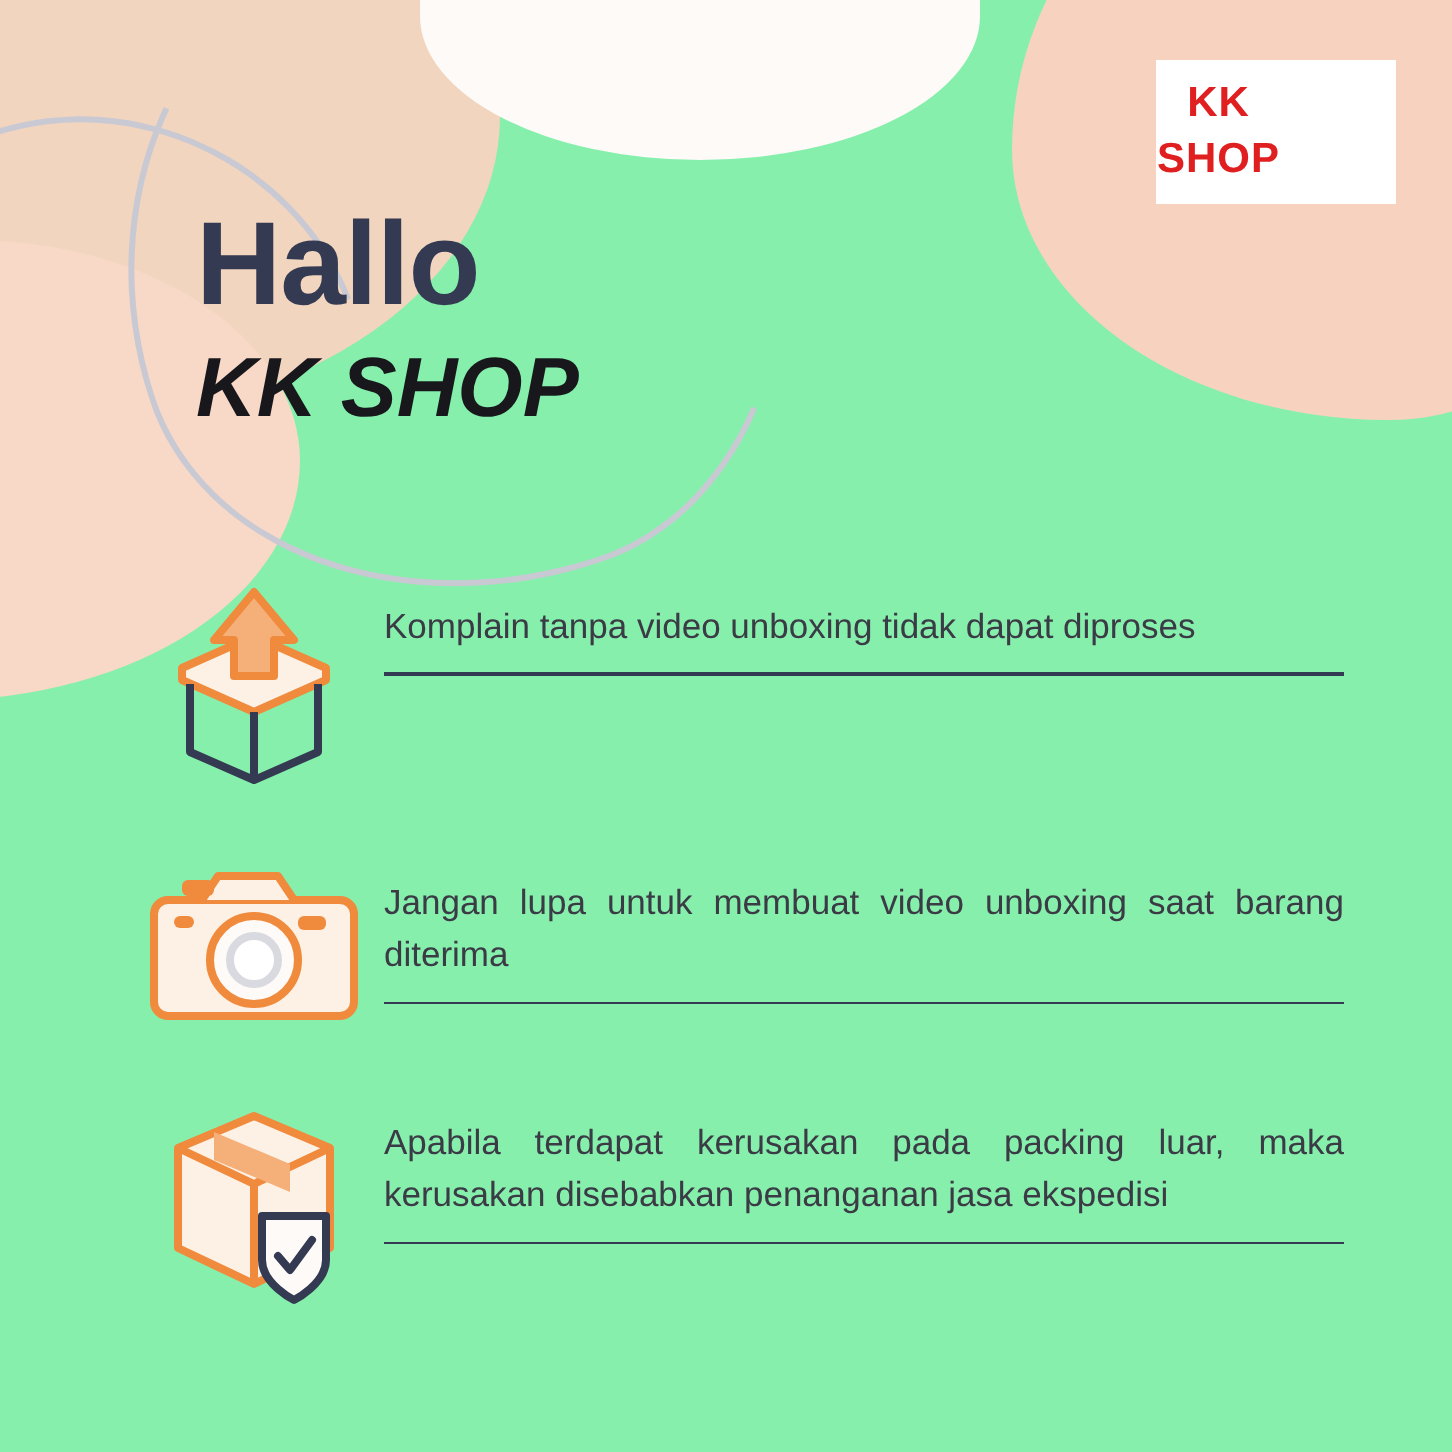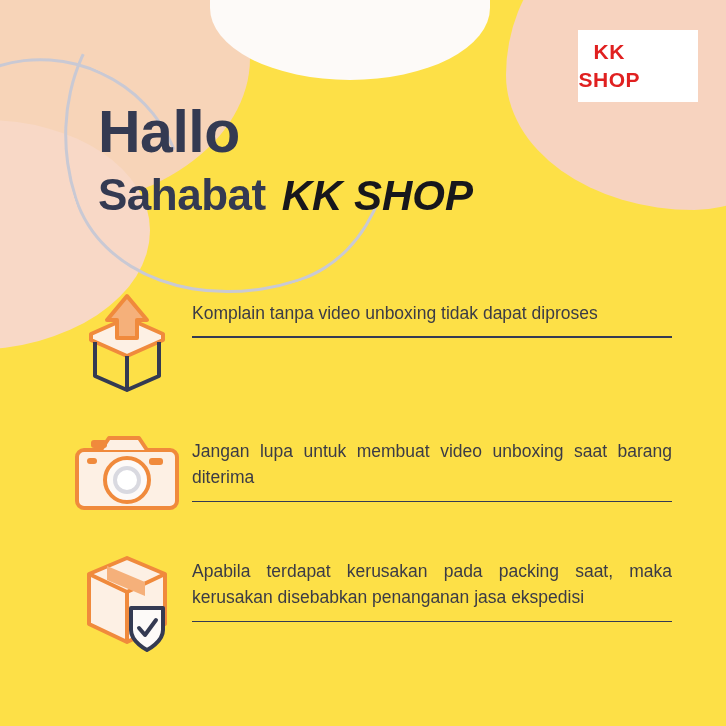--- a/index.html
+++ b/index.html
@@ -10,21 +10,21 @@
     width: 726px;
     height: 726px;
     font-family: "Liberation Sans", sans-serif;
     background: #fbf7f5;
     overflow: hidden;
   }
   .canvas {
     position: relative;
     width: 726px;
     height: 726px;
-    background: #fde047;
+    background: #86efac;
     overflow: hidden;
   }
 
   
   .blob {
     position: absolute;
     pointer-events: none;
   }
   .blob-peach-top {
     top: -120px;
@@ -189,21 +189,20 @@
   <div class="blob blob-white-strip"></div>
 
   <div class="brand-mark">
     <div>KK</div>
     <div>SHOP</div>
   </div>
 
   <div class="headline">
     <div class="headline-line1">Hallo</div>
     <div class="headline-line2">
-      <span class="headline-sahabat">Sahabat</span>
       <span class="headline-brand">KK SHOP</span>
     </div>
   </div>
 
   <div class="rows">
 
     <div class="row">
       <div class="row-icon">
         <svg width="112" height="104" viewBox="0 0 112 104" fill="none">
           <path d="M20 44 L56 28 L92 44 L92 50 L56 66 L20 50 Z" stroke="#f08a3c" stroke-width="4" fill="#fdf0e4" stroke-linejoin="round"></path>
@@ -241,19 +240,19 @@
         <svg width="112" height="108" viewBox="0 0 112 108" fill="none">
           <path d="M18 26 L56 10 L94 26 L94 76 L56 94 L18 76 Z" stroke="#f08a3c" stroke-width="4" fill="#fdf0e4" stroke-linejoin="round"></path>
           <path d="M18 26 L56 44 L94 26" stroke="#f08a3c" stroke-width="4" fill="none" stroke-linejoin="round"></path>
           <path d="M56 44 L56 94" stroke="#f08a3c" stroke-width="4"></path>
           <path d="M36 18 L74 34 L74 48 L36 32 Z" fill="#f5b07a"></path>
           <path d="M60 60 L92 60 L92 82 C92 94 76 102 76 102 C76 102 60 94 60 82 Z" fill="#fdfaf8" stroke="#343a52" stroke-width="4" stroke-linejoin="round"></path>
           <path d="M68 80 L74 87 L85 72" stroke="#343a52" stroke-width="4" fill="none" stroke-linecap="round" stroke-linejoin="round"></path>
         </svg>
       </div>
       <div class="row-text-wrap">
-        <div class="row-text">Apabila terdapat kerusakan pada packing saat, maka kerusakan disebabkan penanganan jasa ekspedisi</div>
+        <div class="row-text">Apabila terdapat kerusakan pada packing luar, maka kerusakan disebabkan penanganan jasa ekspedisi</div>
         <div class="row-rule"></div>
       </div>
     </div>
 
   </div>
 </div>
 
 </body></html>

